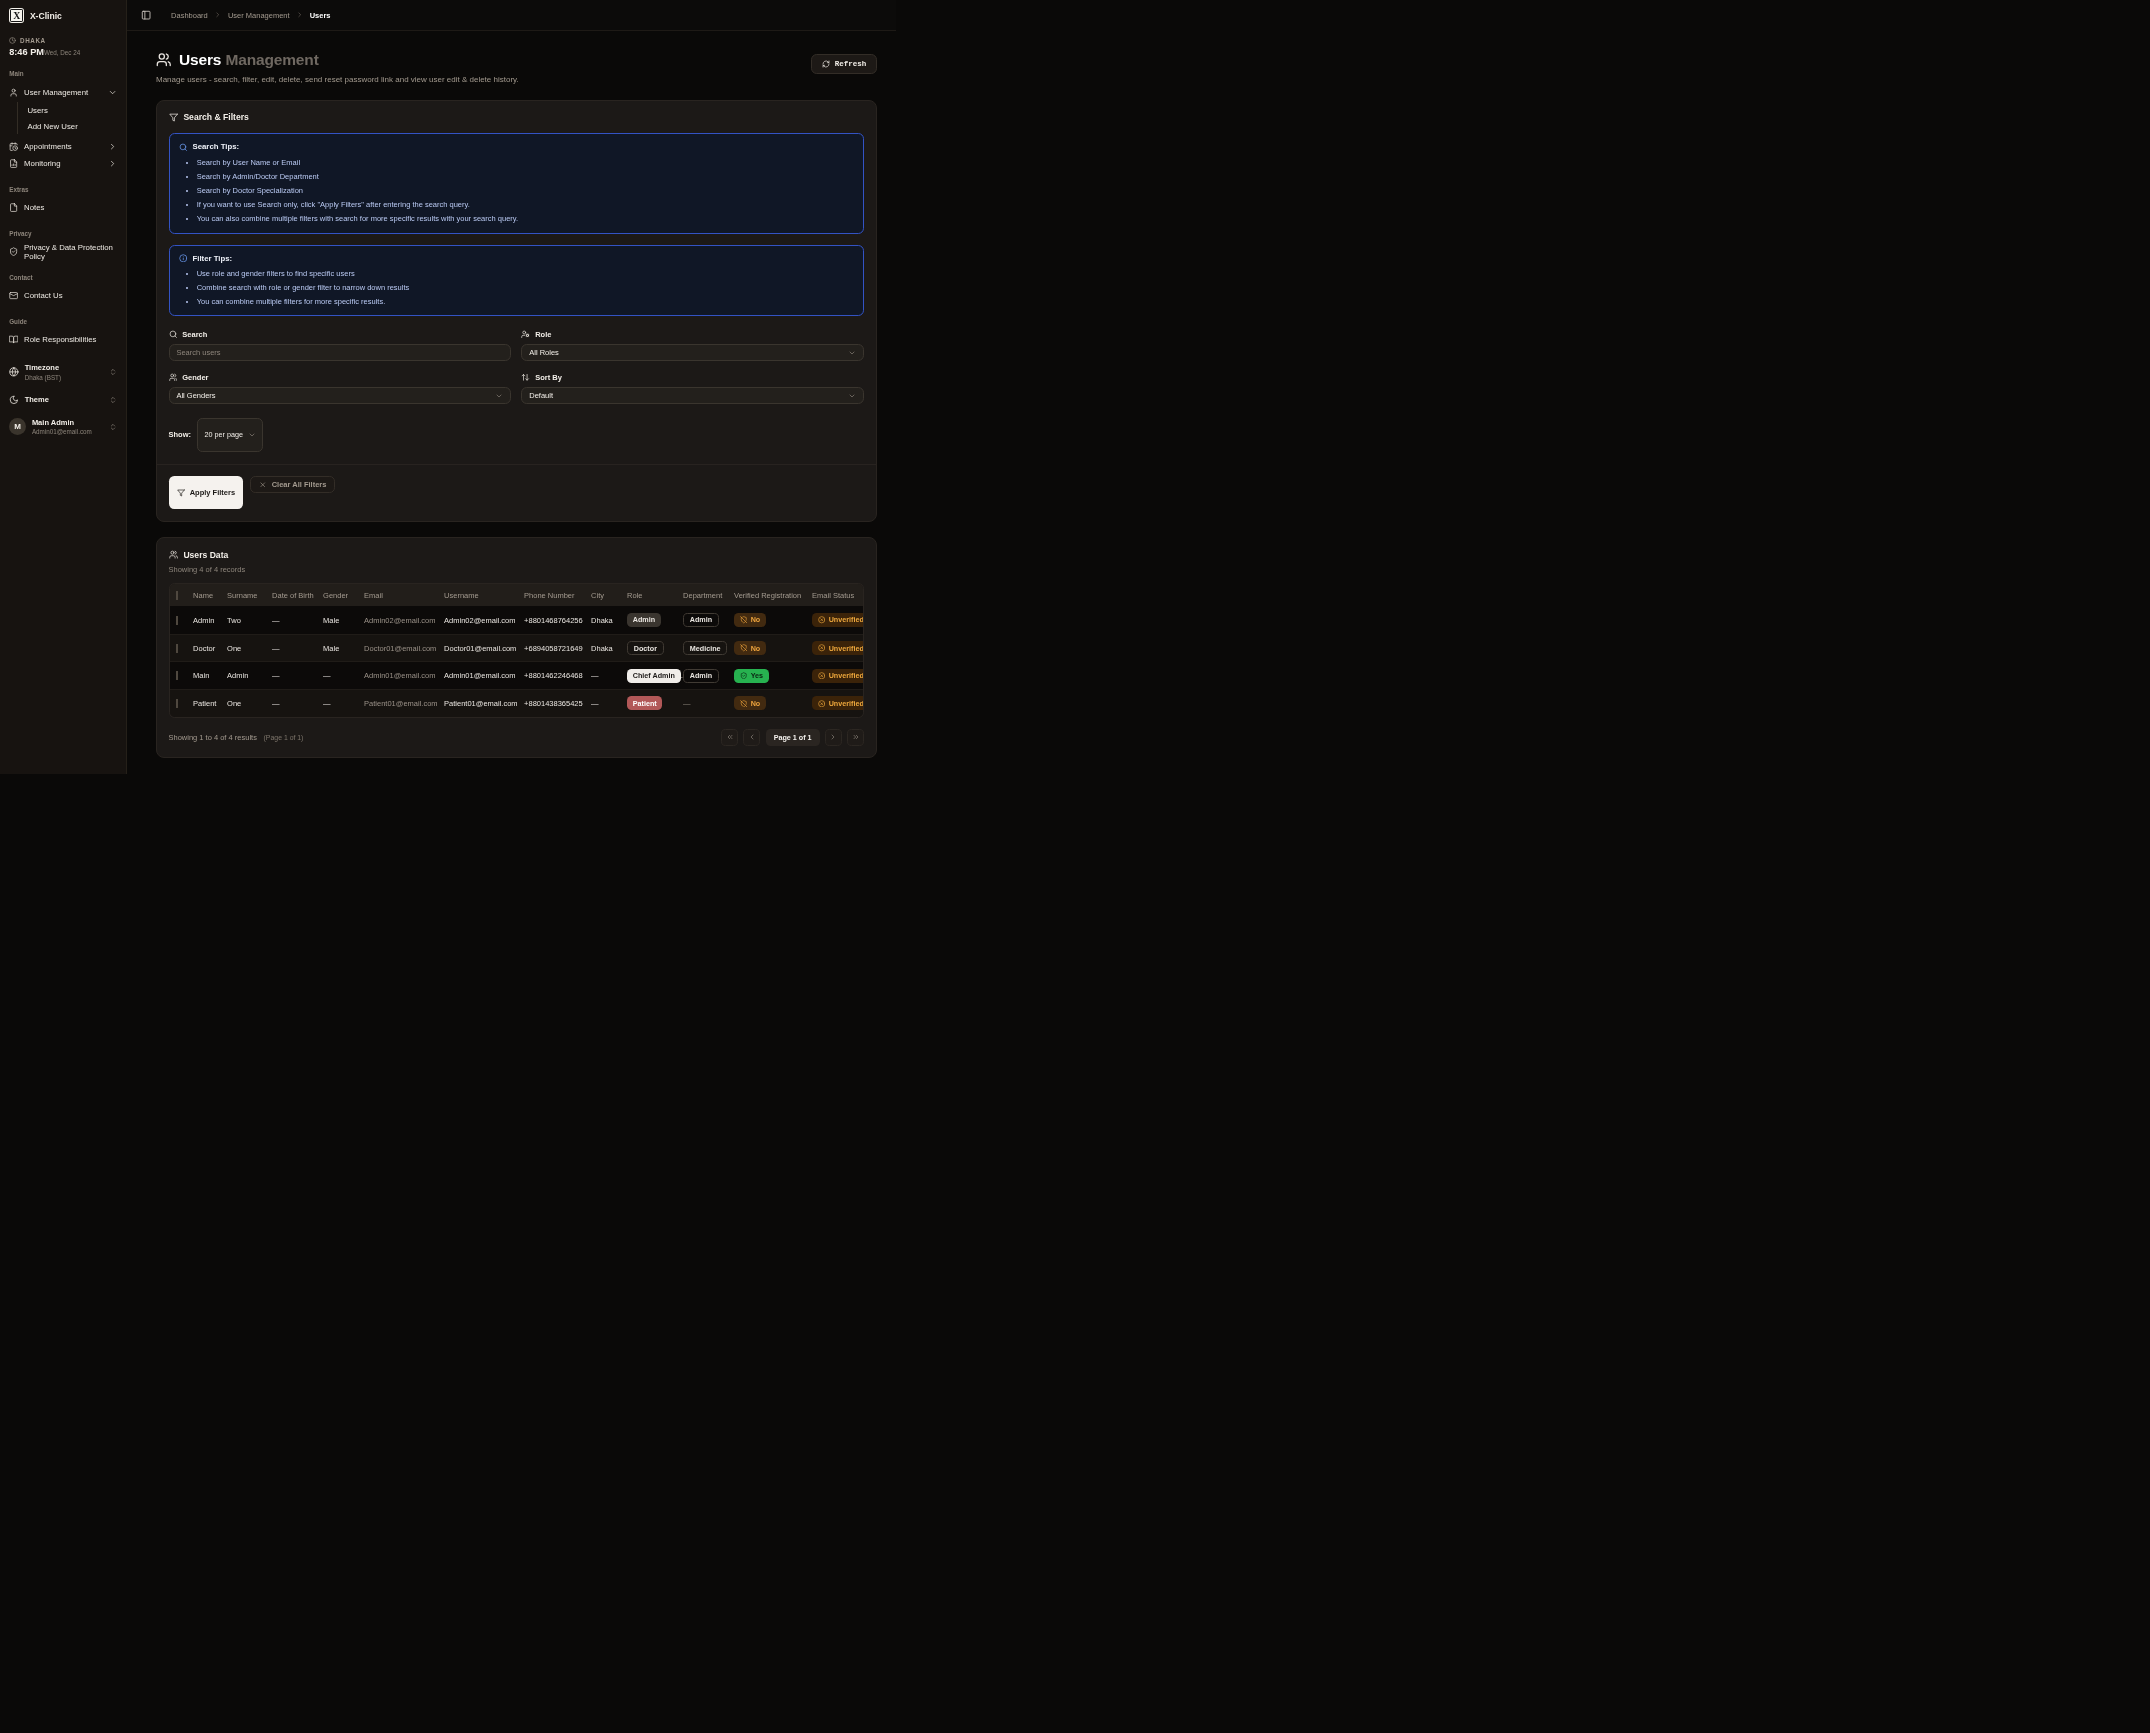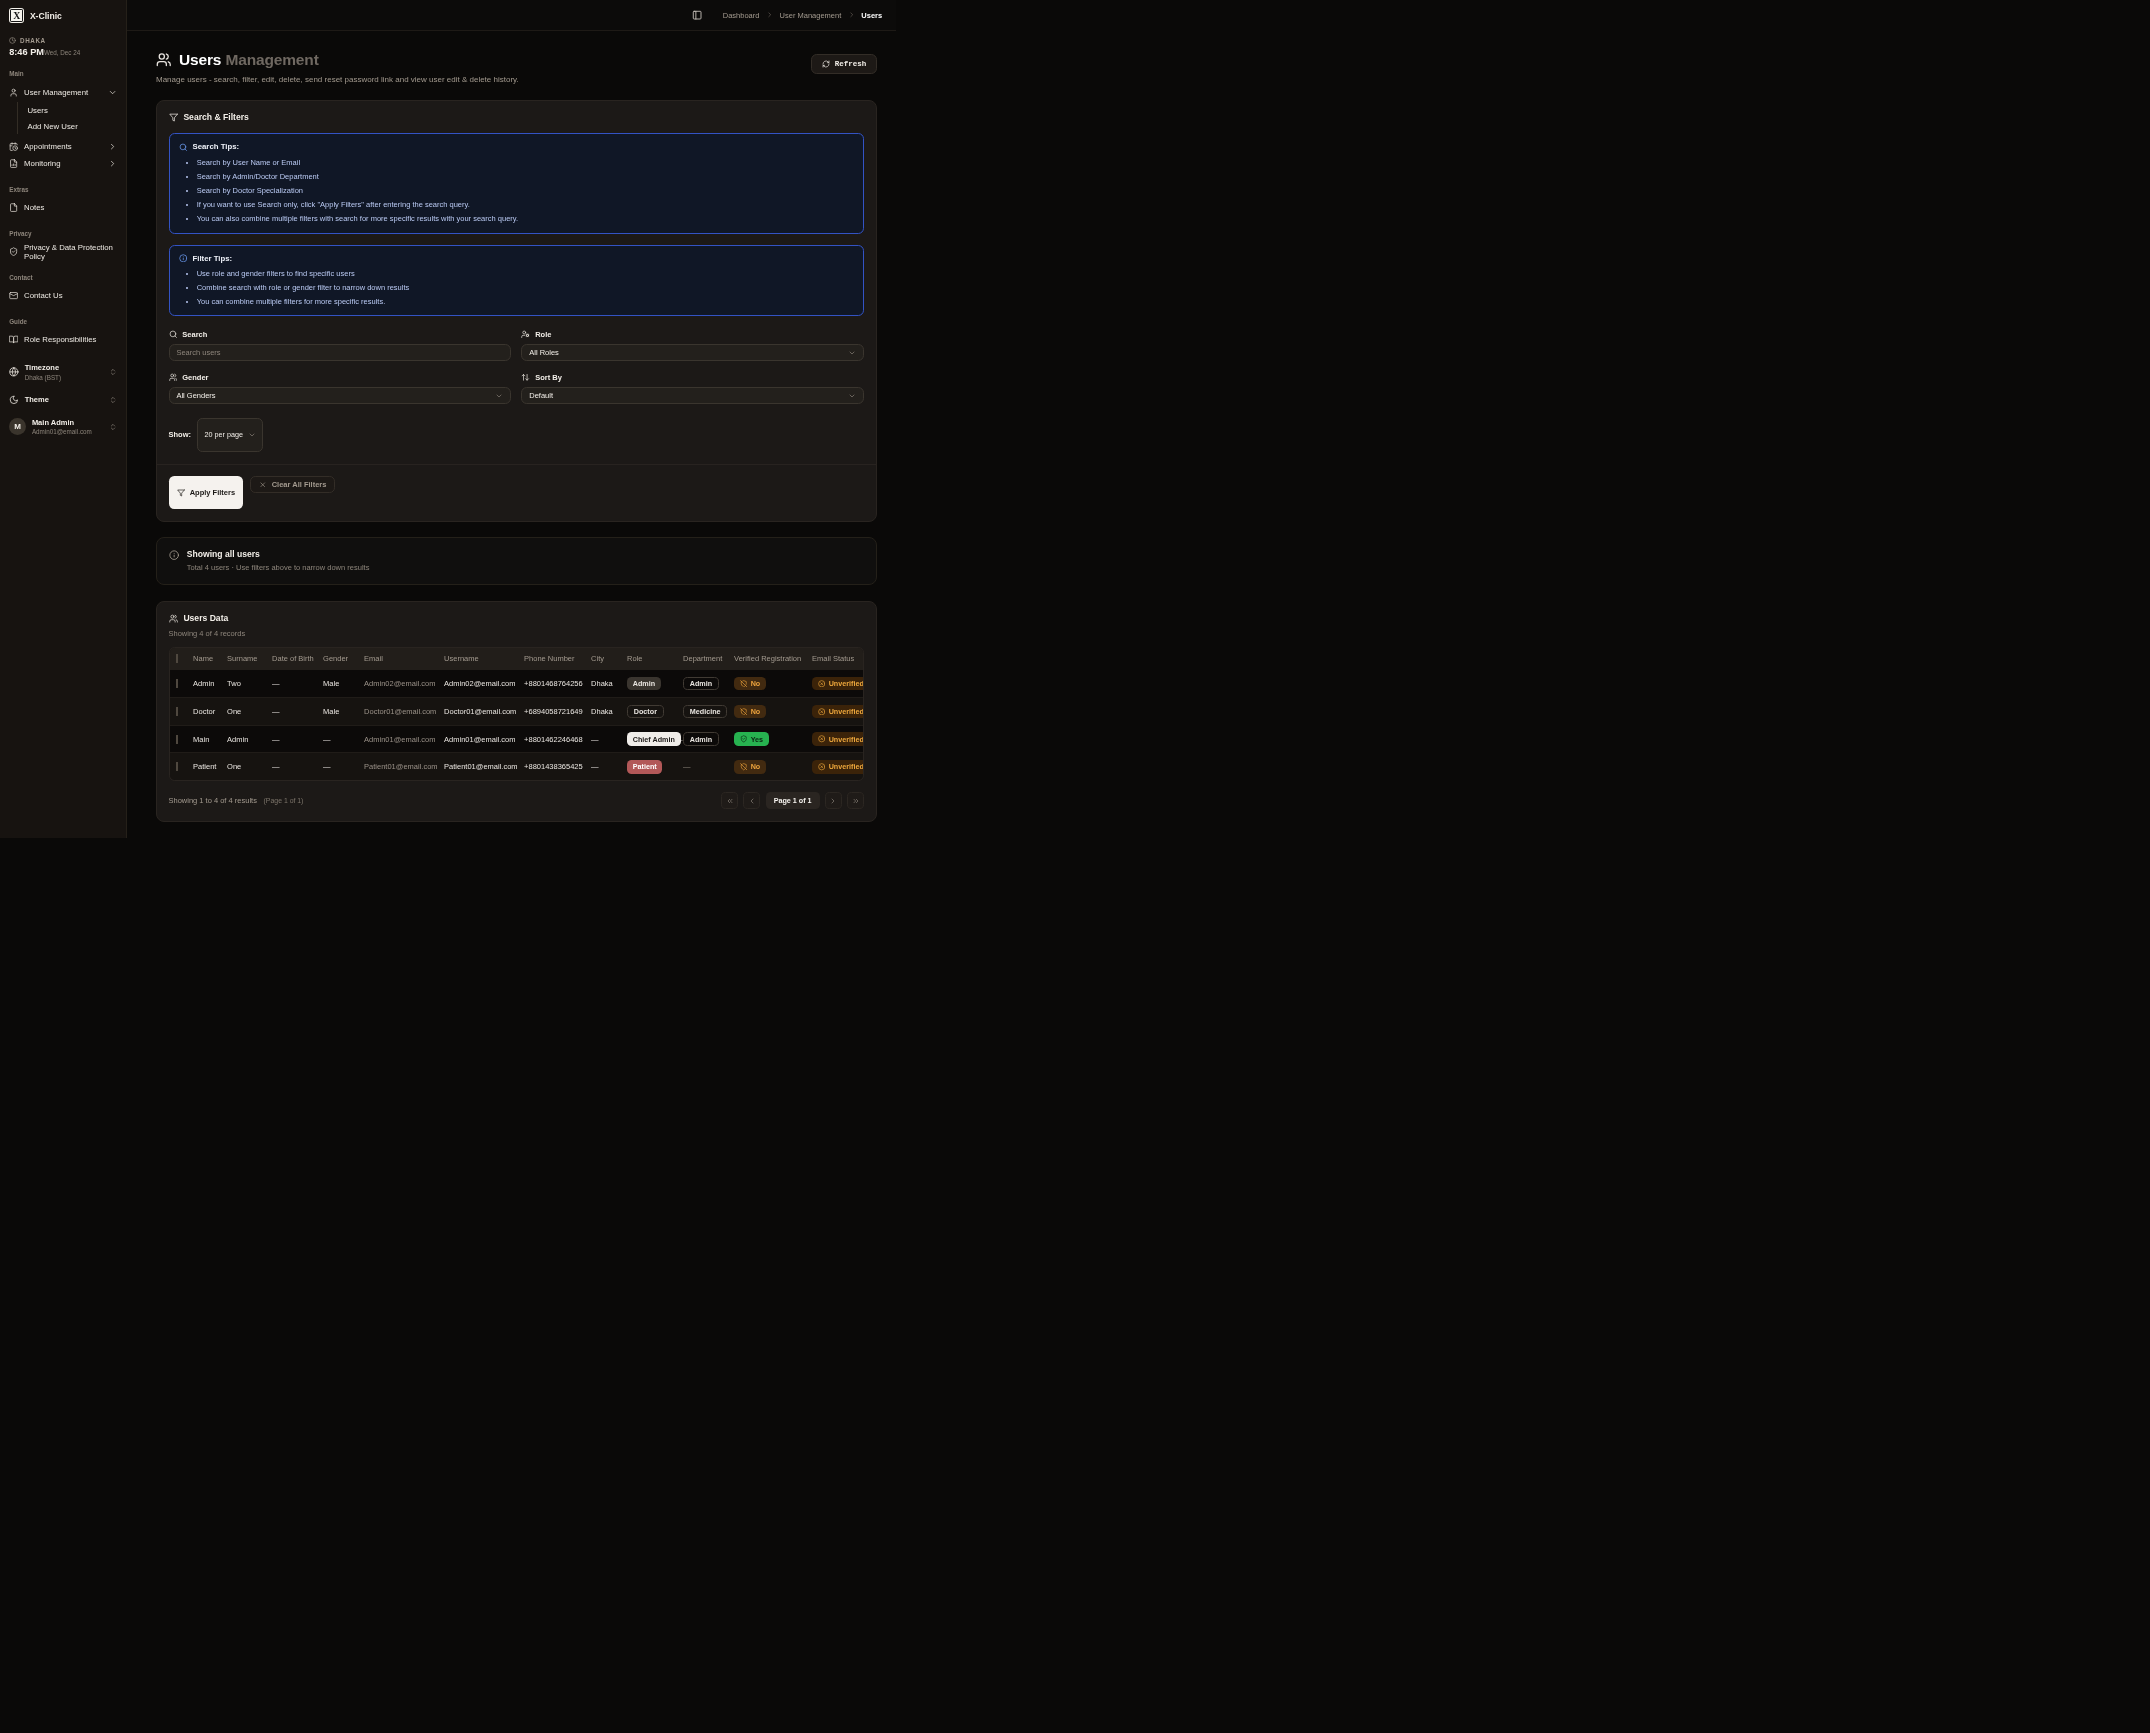--- a/index.html
+++ b/index.html
@@ -46,21 +46,21 @@
   .side-row{ display:flex; align-items:center; gap:5.7px; cursor:pointer; }
   .side-row .ic{ font-size:9.8px; color:#e6e1da; }
   .side-row .updown{ margin-left:auto; font-size:8px; color:#8d857b; }
   .tz-label{ font-size:7.5px; font-weight:700; color:#f3efe9; }
   .tz-value{ margin-top:1.7px; font-size:6.3px; color:#8d857b; }
   .avatar{ width:17px; height:17px; border-radius:50%; background:#3a342c; color:#f3efe9;
     display:flex; align-items:center; justify-content:center; font-size:8px; font-weight:700; flex:none; }
 
   
   .main{ flex:1; min-width:0; display:flex; flex-direction:column; background:#0a0908; }
-  .topbar{ height:31px; flex:none; display:flex; align-items:center; gap:20px; padding:0 13.8px; background:#0c0b0a; border-bottom:0.6px solid #1e1a16;justify-content:flex-end; }
+  .topbar{ height:31px; flex:none; display:flex; align-items:center; gap:20px; padding:0 13.8px; background:#0c0b0a; border-bottom:0.6px solid #1e1a16; }
   .panel-toggle{ font-size:10.3px; color:#d2ccc4; cursor:pointer; display:inline-flex; }
   .breadcrumb{ display:flex; align-items:center; gap:6.3px; font-size:7.5px; color:#a39a8f; }
   .crumb{ cursor:pointer; }
   .crumb-sep{ font-size:7.5px; color:#6b645c; display:inline-flex; }
   .crumb-current{ color:#ffffff; font-weight:600; }
 
   .content{ padding:20px 19.5px 16px 29px; }
   .page-head{ display:flex; align-items:flex-start; justify-content:space-between; }
   .title-line{ display:flex; align-items:center; gap:7.5px; }
   .title-line .ic{ font-size:15.5px; color:#e9e5e0; }
@@ -543,33 +543,20 @@
                 <svg viewBox="0 0 24 24" fill="none" stroke="currentColor" stroke-width="2" stroke-linecap="round" stroke-linejoin="round">
                   <path d="M18 6 6 18"></path>
                   <path d="m6 6 12 12"></path>
                 </svg>
               </span>
             <span>Clear All Filters</span>
           </button>
         </div>
       </section>
 
-      <section class="banner">
-        <span class="ic">
-            <svg viewBox="0 0 24 24" fill="none" stroke="currentColor" stroke-width="2" stroke-linecap="round" stroke-linejoin="round">
-              <circle cx="12" cy="12" r="10"></circle>
-              <path d="M12 16v-4"></path>
-              <path d="M12 8h.01"></path>
-            </svg>
-          </span>
-        <div>
-          <div class="banner-title">Showing all users</div>
-          <div class="banner-sub">Total 4 users · Use filters above to narrow down results</div>
-        </div>
-      </section>
 
       <section class="card table-card">
         <div class="card-title">
           <span class="ic">
               <svg viewBox="0 0 24 24" fill="none" stroke="currentColor" stroke-width="2" stroke-linecap="round" stroke-linejoin="round">
                 <path d="M16 21v-2a4 4 0 0 0-4-4H6a4 4 0 0 0-4 4v2"></path>
                 <circle cx="9" cy="7" r="4"></circle>
                 <path d="M22 21v-2a4 4 0 0 0-3-3.87"></path>
                 <path d="M16 3.13a4 4 0 0 1 0 7.75"></path>
               </svg>

